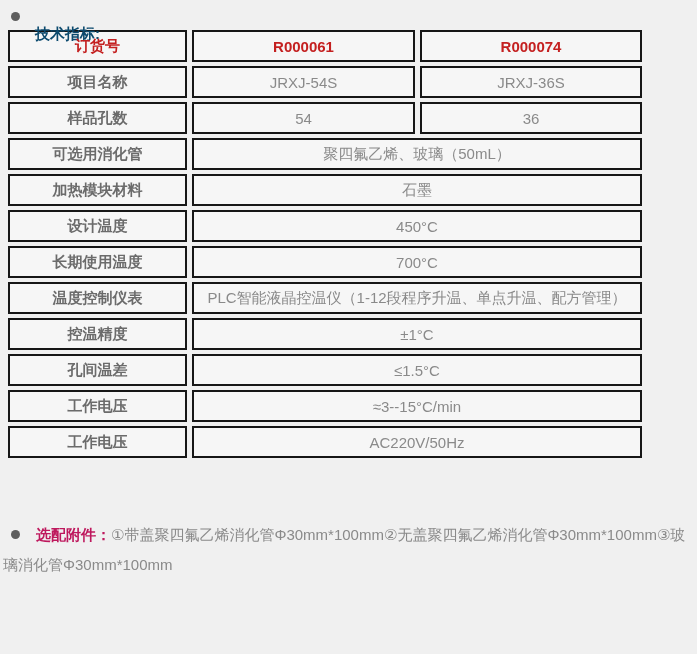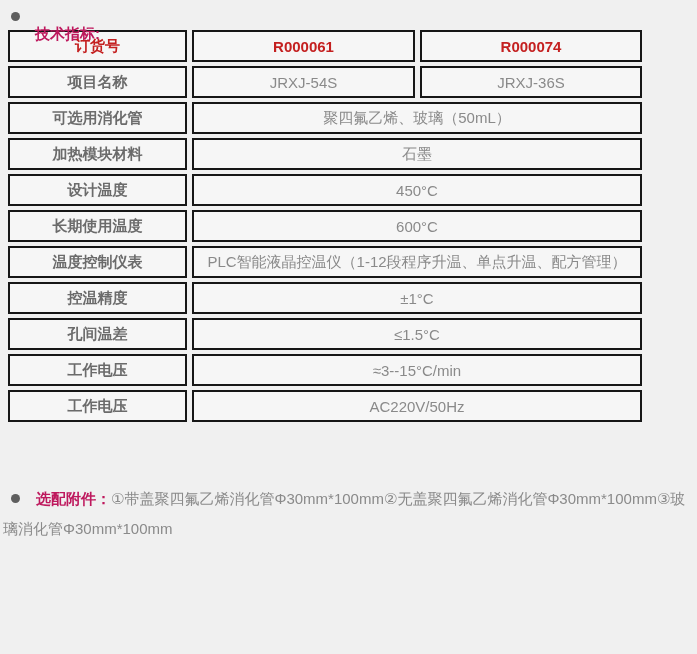--- a/index.html
+++ b/index.html
@@ -28,21 +28,21 @@
     width: 9px;
     height: 9px;
     border-radius: 50%;
     background: #5e5e5e;
     margin-right: 15px;
     flex: 0 0 auto;
   }
   .section-title {
     font-weight: bold;
     font-size: 15px;
-    color: #be185d;
+    color: #0c4a6e;
     margin-top: 36px;
   }
   table.spec-table {
     border-collapse: separate;
     border-spacing: 5px 4px;
     table-layout: fixed;
     width: 644px;
     margin-left: 3px;
   }
   .c-label { width: 179px; }
@@ -106,34 +106,39 @@
           <td class="label-cell red">订货号</td>
           <td class="value-cell red">R000061</td>
           <td class="value-cell red">R000074</td>
         </tr>
         <tr>
           <td class="label-cell">项目名称</td>
           <td class="value-cell">JRXJ-54S</td>
           <td class="value-cell">JRXJ-36S</td>
         </tr>
         <tr>
+          <td class="label-cell">样品孔数</td>
+          <td class="value-cell">54</td>
+          <td class="value-cell">36</td>
+        </tr>
+        <tr>
           <td class="label-cell">可选用消化管</td>
           <td colspan="2" class="value-cell">聚四氟乙烯、玻璃（50mL）</td>
         </tr>
         <tr>
           <td class="label-cell">加热模块材料</td>
           <td colspan="2" class="value-cell">石墨</td>
         </tr>
         <tr>
           <td class="label-cell">设计温度</td>
           <td colspan="2" class="value-cell">450°C</td>
         </tr>
         <tr>
           <td class="label-cell">长期使用温度</td>
-          <td colspan="2" class="value-cell">600°C</td>
+          <td colspan="2" class="value-cell">700°C</td>
         </tr>
         <tr>
           <td class="label-cell">温度控制仪表</td>
           <td colspan="2" class="value-cell">PLC智能液晶控温仪（1-12段程序升温、单点升温、配方管理）</td>
         </tr>
         <tr>
           <td class="label-cell">控温精度</td>
           <td colspan="2" class="value-cell">±1°C</td>
         </tr>
         <tr>

